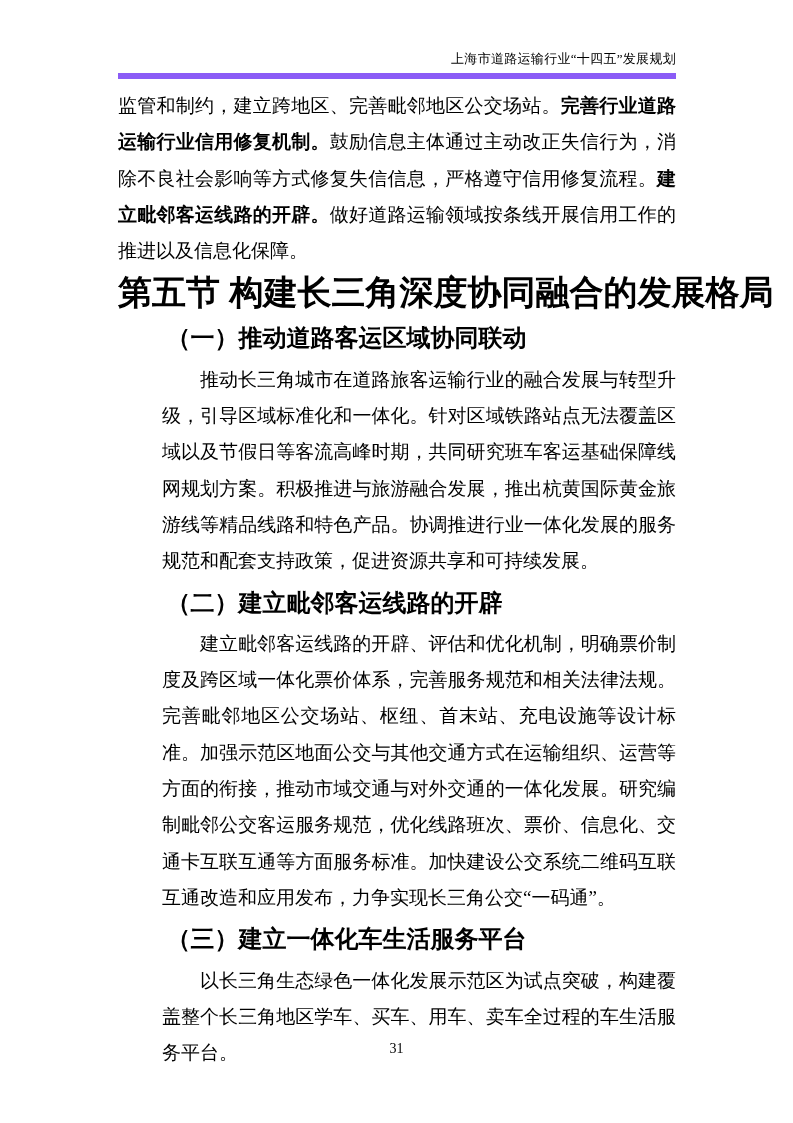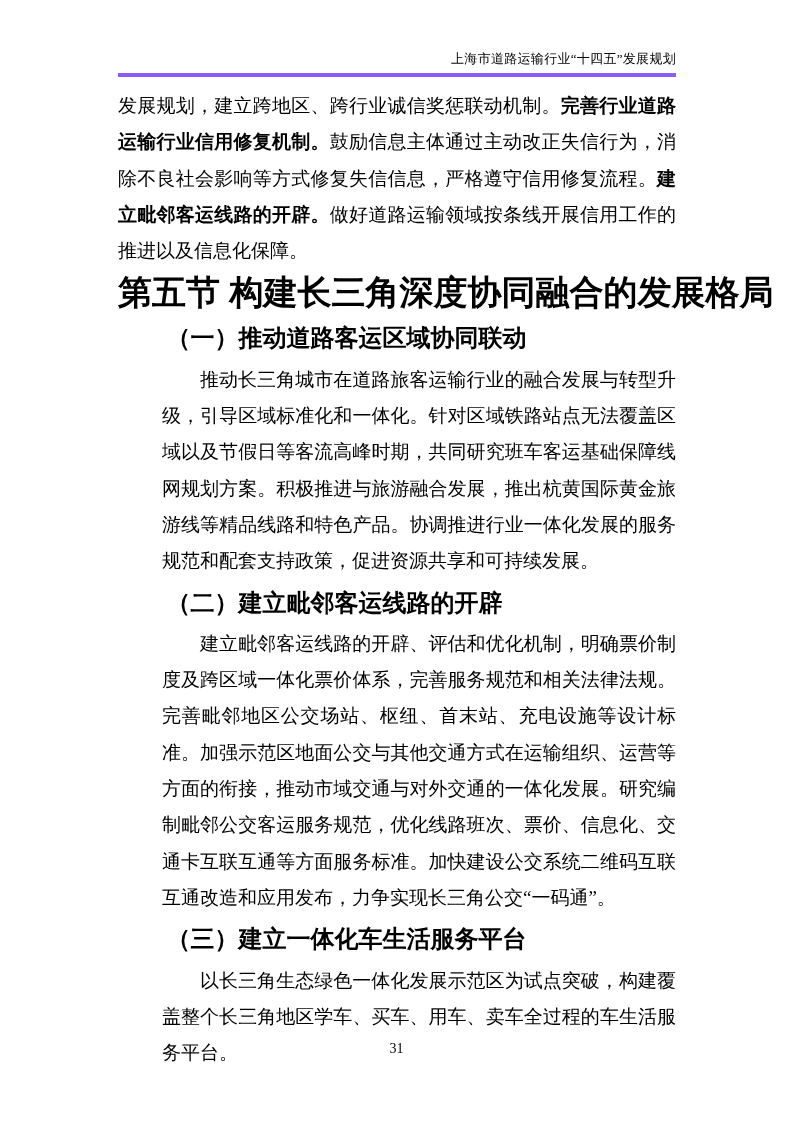--- a/index.html
+++ b/index.html
@@ -19,21 +19,21 @@
   .page-header {
     position: absolute;
     top: 50px;
     left: 118px;
     width: 558px;
     text-align: right;
     font-size: 13px;
     letter-spacing: 0.3px;
     line-height: 18px;
     padding-bottom: 5px;
-    border-bottom: 4px solid #8b5cf6;
+    border-bottom: 6px solid #8b5cf6;
   }
   .doc-content {
     position: absolute;
     top: 88px;
     left: 118px;
     width: 558px;
     font-size: 19px;
     line-height: 36.3px;
     text-align: justify;
   }
@@ -82,21 +82,21 @@
 <body>
 
 <div class="page">
 
   <div class="page-header">
     <span>上海市道路运输行业“十四五”发展规划</span>
   </div>
 
   <div class="doc-content">
 
-  <p class="para"><span>发展规划，建立跨地区、跨行业诚信奖惩联动机制。</span><span class="seg-bold">完善行业道路运输行业信用修复机制。</span><span>鼓励信息主体通过主动改正失信行为，消除不良社会影响等方式修复失信信息，严格遵守信用修复流程。</span><span class="seg-bold">建立毗邻客运线路的开辟。</span><span>做好道路运输领域按条线开展信用工作的推进以及信息化保障。</span></p>
+  <p class="para"><span>监管和制约，建立跨地区、完善毗邻地区公交场站。</span><span class="seg-bold">完善行业道路运输行业信用修复机制。</span><span>鼓励信息主体通过主动改正失信行为，消除不良社会影响等方式修复失信信息，严格遵守信用修复流程。</span><span class="seg-bold">建立毗邻客运线路的开辟。</span><span>做好道路运输领域按条线开展信用工作的推进以及信息化保障。</span></p>
       <div class="h1">第五节 构建长三角深度协同融合的发展格局</div>
       <div class="h2">（一）推动道路客运区域协同联动</div>
       <p class="para indent"><span>推动长三角城市在道路旅客运输行业的融合发展与转型升级，引导区域标准化和一体化。针对区域铁路站点无法覆盖区域以及节假日等客流高峰时期，共同研究班车客运基础保障线网规划方案。积极推进与旅游融合发展，推出杭黄国际黄金旅游线等精品线路和特色产品。协调推进行业一体化发展的服务规范和配套支持政策，促进资源共享和可持续发展。</span></p>
       <div class="h2">（二）建立毗邻客运线路的开辟</div>
       <p class="para indent"><span>建立毗邻客运线路的开辟、评估和优化机制，明确票价制度及跨区域一体化票价体系，完善服务规范和相关法律法规。完善毗邻地区公交场站、枢纽、首末站、充电设施等设计标准。加强示范区地面公交与其他交通方式在运输组织、运营等方面的衔接，推动市域交通与对外交通的一体化发展。研究编制毗邻公交客运服务规范，优化线路班次、票价、信息化、交通卡互联互通等方面服务标准。加快建设公交系统二维码互联互通改造和应用发布，力争实现长三角公交“一码通”。</span></p>
       <div class="h2">（三）建立一体化车生活服务平台</div>
       <p class="para indent"><span>以长三角生态绿色一体化发展示范区为试点突破，构建覆盖整个长三角地区学车、买车、用车、卖车全过程的车生活服务平台。</span></p>
     </div>
 
   <div class="page-footer">

